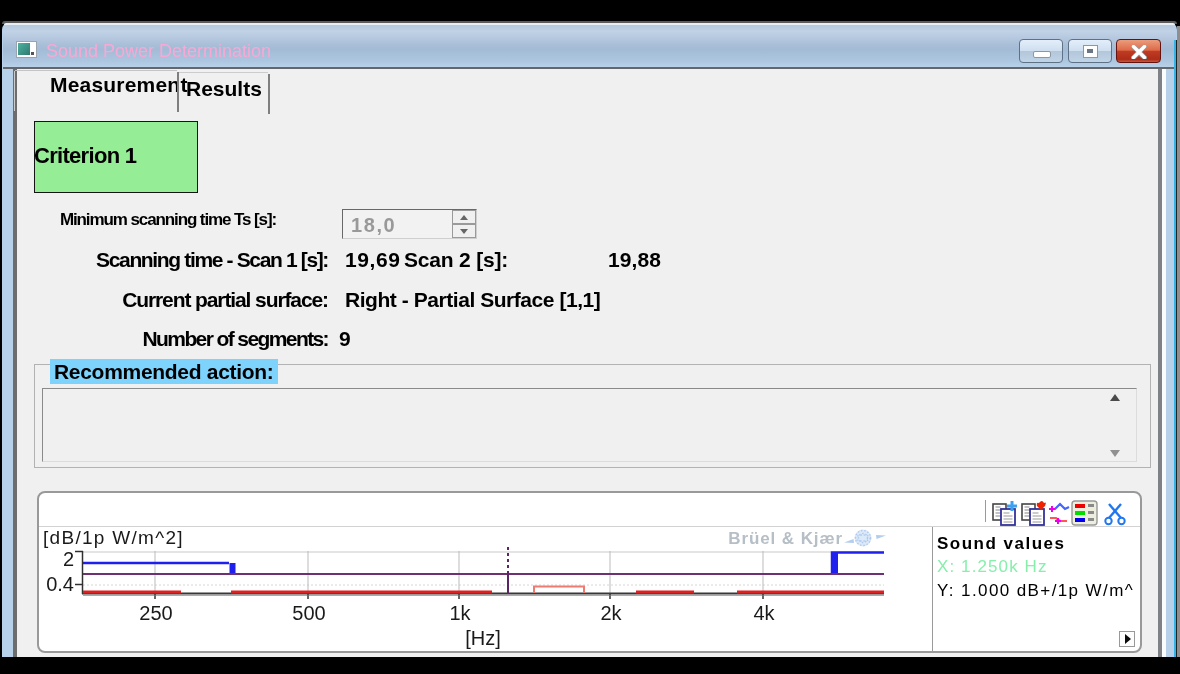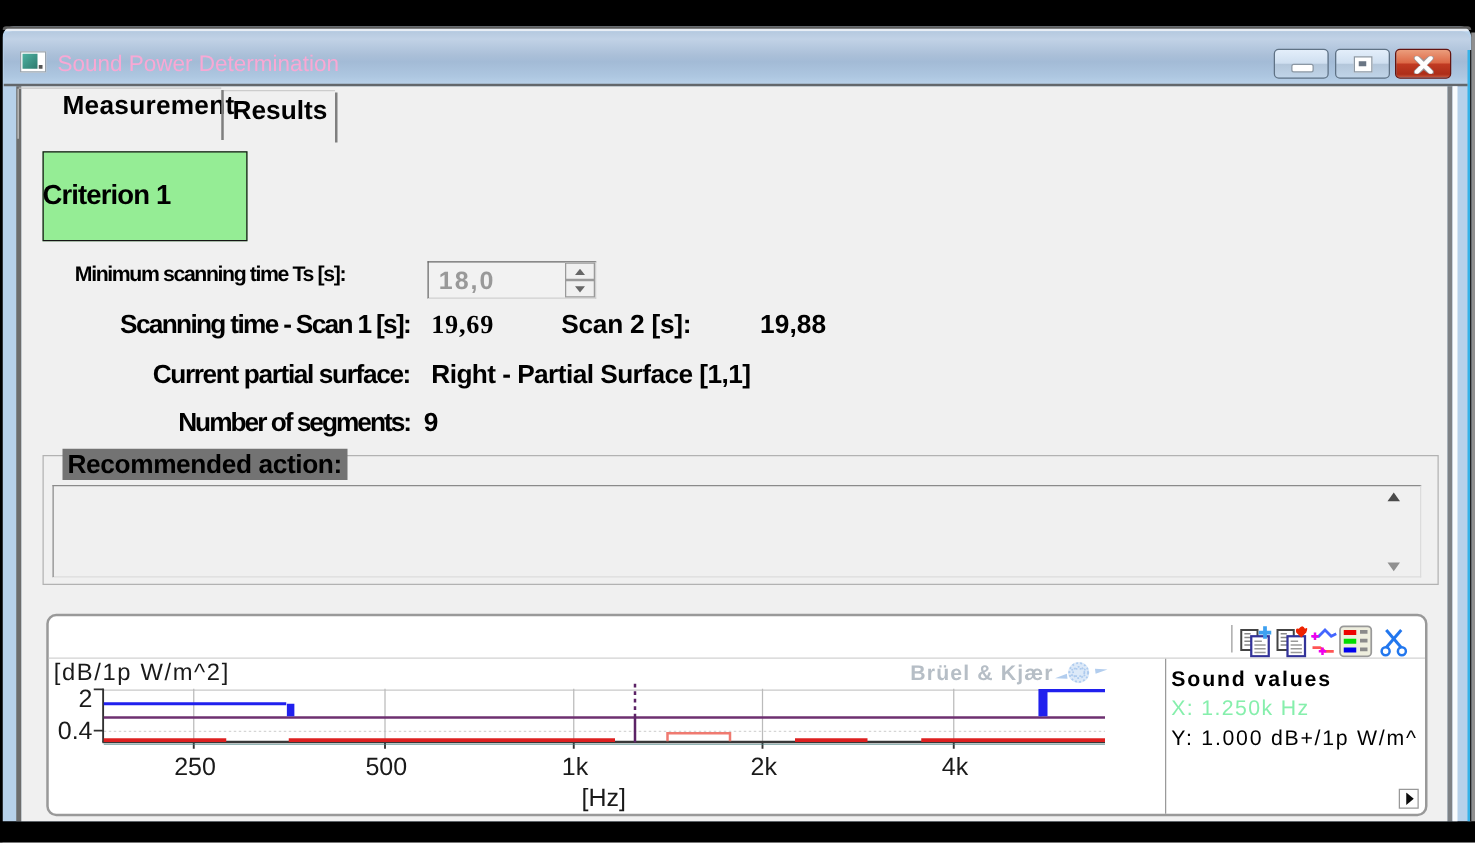--- a/index.html
+++ b/index.html
@@ -60,39 +60,39 @@
 <div class="abs" style="left:29px;top:73px;font-size:21px;line-height:24px;font-weight:bold;color:#000;letter-spacing:0.2px;margin-left:21px;">Measurement</div>
 <div class="abs" style="left:177px;top:72px;width:2px;height:40px;background:#7f7f7f;"></div>
 <div class="abs" style="left:186px;top:77px;font-size:21px;line-height:24px;font-weight:bold;color:#000;">Results</div>
 <div class="abs" style="left:268px;top:74px;width:2px;height:40px;background:#7f7f7f;"></div>
 
 <div class="abs" style="left:34px;top:121px;width:164px;height:72px;background:#95ed95;border:1px solid #151515;box-sizing:border-box;"></div>
 <div class="abs" style="left:34px;top:143px;width:164px;text-align:left;font-size:22px;line-height:26px;font-weight:bold;color:#000;letter-spacing:-0.7px;">Criterion 1</div>
 
 <div class="abs" style="left:8px;top:207px;width:320px;text-align:center;font-size:17px;line-height:25px;font-weight:bold;letter-spacing:-1.1px;">Minimum scanning time Ts [s]:</div>
 <div class="abs" style="left:8px;top:247px;width:320px;text-align:right;font-size:21px;line-height:25px;font-weight:bold;letter-spacing:-1.35px;">Scanning time - Scan 1 [s]:</div>
-<div class="abs" style="left:345px;top:247px;font-size:21px;line-height:25px;font-weight:bold;letter-spacing:0.6px;font-family:Liberation Serif, serif;">19,69</div>
-<div class="abs" style="left:404px;top:247px;width:194px;text-align:center;font-size:21px;line-height:25px;font-weight:bold;letter-spacing:-0.2px;">Scan 2 [s]:</div>
+<div class="abs" style="left:345px;top:247px;font-size:21px;line-height:25px;font-weight:bold;letter-spacing:0.6px;">19,69</div>
+<div class="abs" style="left:404px;top:247px;width:194px;text-align:left;font-size:21px;line-height:25px;font-weight:bold;letter-spacing:-0.2px;">Scan 2 [s]:</div>
 <div class="abs" style="left:608px;top:247px;font-size:21px;line-height:25px;font-weight:bold;letter-spacing:0.1px;">19,88</div>
 <div class="abs" style="left:8px;top:287px;width:320px;text-align:right;font-size:21px;line-height:25px;font-weight:bold;letter-spacing:-1.1px;">Current partial surface:</div>
 <div class="abs" style="left:345px;top:287px;font-size:21px;line-height:25px;font-weight:bold;letter-spacing:-0.45px;">Right - Partial Surface [1,1]</div>
 <div class="abs" style="left:8px;top:326px;width:320px;text-align:right;font-size:21px;line-height:25px;font-weight:bold;letter-spacing:-1.6px;">Number of segments:</div>
 <div class="abs" style="left:339px;top:326px;font-size:21px;line-height:25px;font-weight:bold;">9</div>
 
 <div class="abs" style="left:342px;top:209px;width:135px;height:30px;background:#f2f2f2;border:1px solid #686868;border-bottom-color:#cfcfcf;border-right-color:#cfcfcf;box-sizing:border-box;"></div>
 <div class="abs" style="left:351px;top:213px;font-size:20px;line-height:24px;font-weight:bold;color:#999;letter-spacing:1.6px;">18,0</div>
 <div class="abs" style="left:452px;top:210px;width:24px;height:14px;background:#f0f0f0;border:1px solid #9a9a9a;box-sizing:border-box;"></div>
 <div class="abs" style="left:452px;top:224px;width:24px;height:14px;background:#f0f0f0;border:1px solid #9a9a9a;box-sizing:border-box;"></div>
 <svg class="abs" style="left:458px;top:213px;" width="12" height="24" viewBox="0 0 12 24">
   <path d="M6 2 L10 7 L2 7 Z" fill="#666"></path>
   <path d="M6 21 L10 16 L2 16 Z" fill="#666"></path>
 </svg>
 
 <div class="abs" style="left:34px;top:364px;width:1117px;height:104px;border:1px solid #b2b2b2;box-sizing:border-box;"></div>
-<div class="abs" style="left:50px;top:359px;background:#737373;padding:0 4px;font-size:21px;line-height:25px;font-weight:bold;letter-spacing:-0.3px;">Recommended action:</div>
+<div class="abs" style="left:50px;top:359px;background:#7dd3fc;padding:0 4px;font-size:21px;line-height:25px;font-weight:bold;letter-spacing:-0.3px;">Recommended action:</div>
 
 <div class="abs" style="left:42px;top:388px;width:1095px;height:74px;background:#f0f0f0;border:1px solid #8a8a8a;border-bottom-color:#dcdcdc;border-right-color:#dcdcdc;box-sizing:border-box;"></div>
 <svg class="abs" style="left:1108px;top:393px;" width="14" height="66" viewBox="0 0 14 66">
   <path d="M7 1 L12 8 L2 8 Z" fill="#4a4a4a"></path>
   <path d="M7 64 L12 57 L2 57 Z" fill="#909090"></path>
 </svg>
 
 <div class="abs" style="left:37px;top:491px;width:1105px;height:162px;background:#fff;border:2px solid #999;border-radius:8px;box-sizing:border-box;"></div>
 
 <div class="abs" style="left:985px;top:500px;width:1px;height:22px;background:#9a9a9a;"></div>

